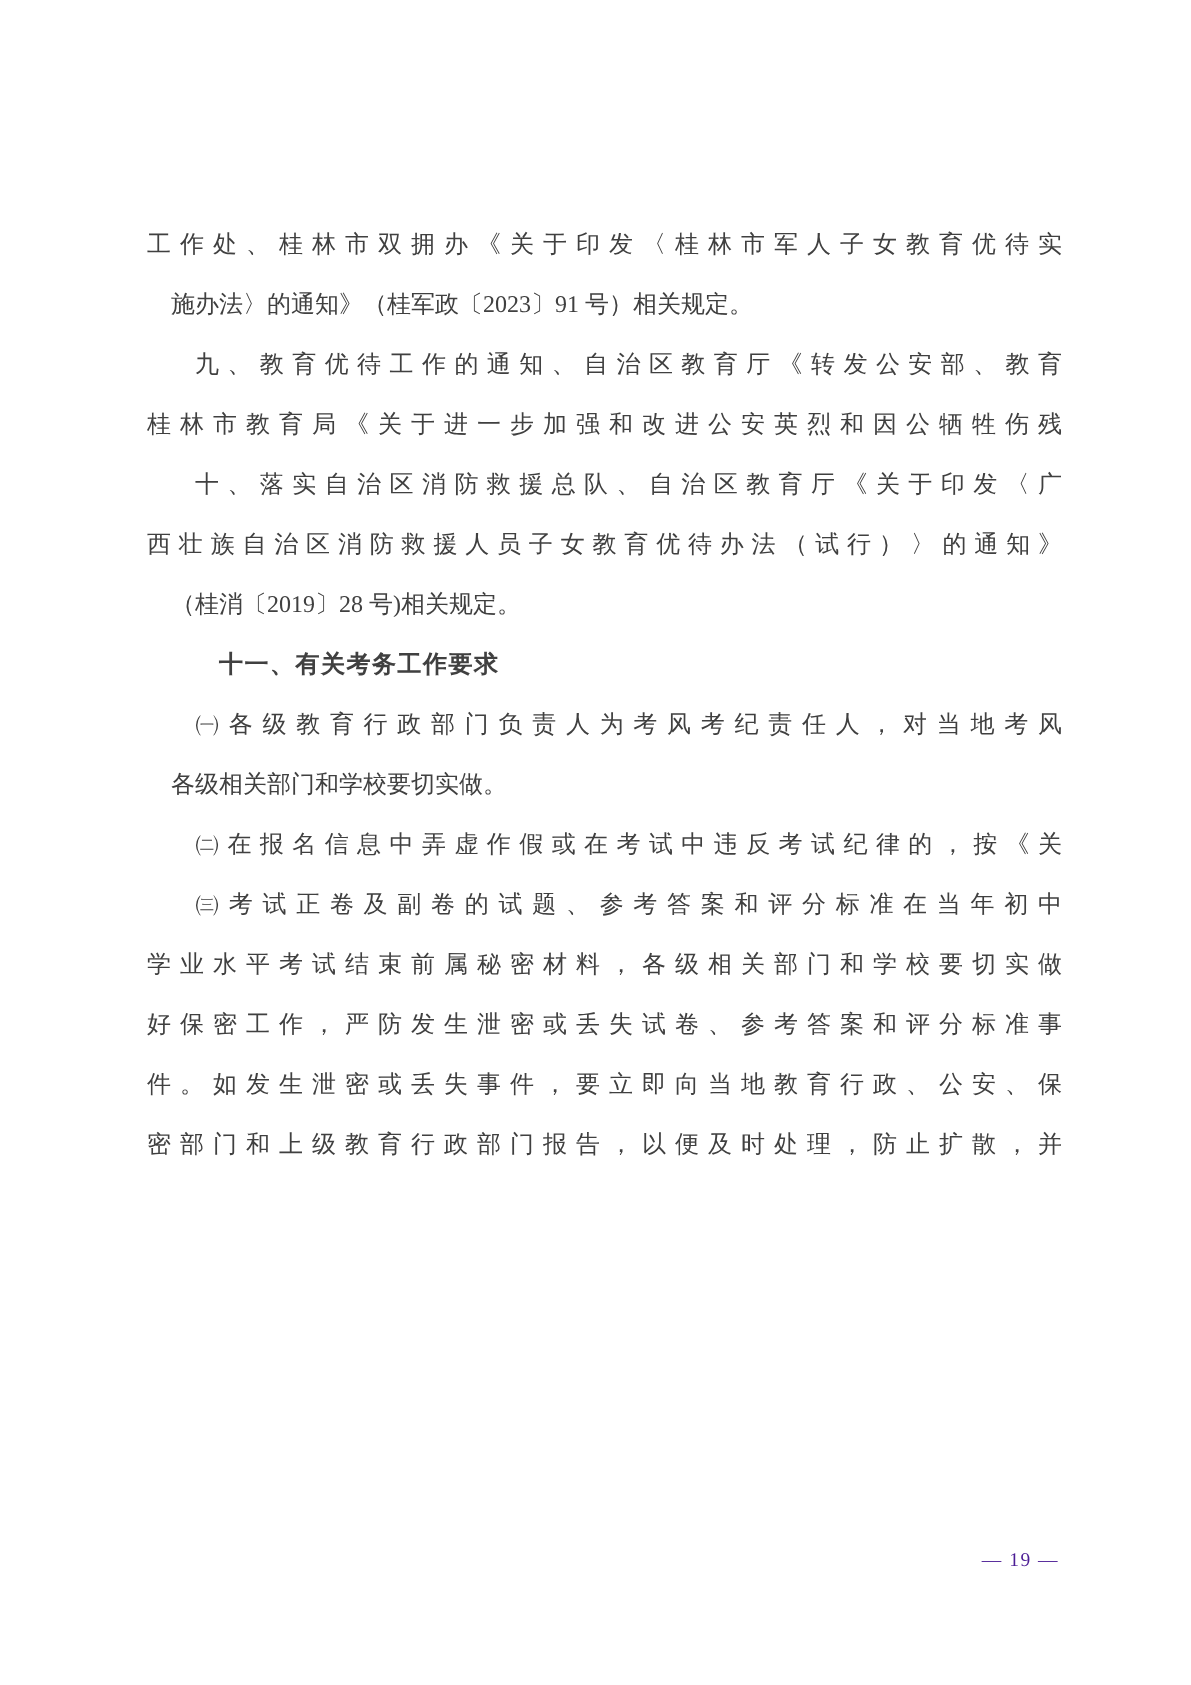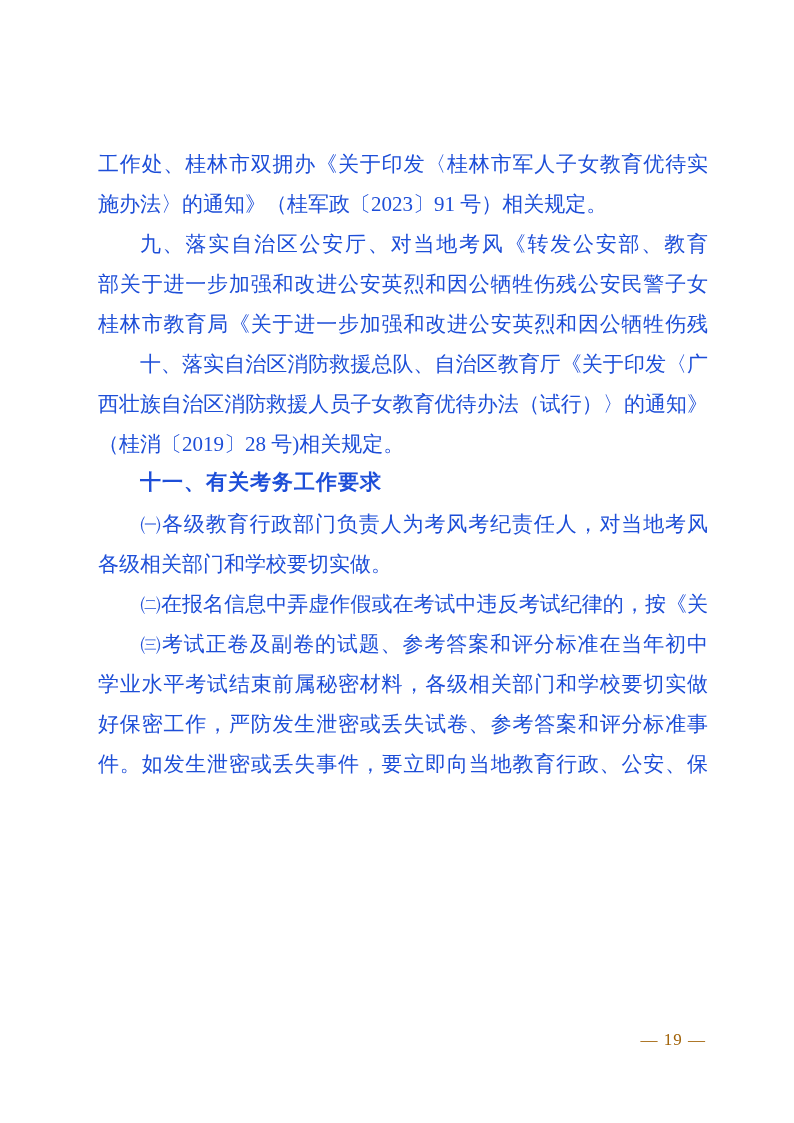--- a/index.html
+++ b/index.html
@@ -18,66 +18,67 @@
   }
   .body-block {
     position: absolute;
     left: 98px;
     top: 144px;
     width: 610px;
   }
   .line {
     height: 40px;
     line-height: 40px;
-    font-size: 21px;
-    color: #1d4ed8;
+    font-size: 16px;
+    color: #404040;
     text-align: justify;
     text-align-last: justify;
     overflow: hidden;
   }
   .line.last {
     text-align-last: left;
+    margin-left: 16px;
   }
   .line.indent {
     text-indent: 2em;
   }
   .line.heading {
     font-family: Liberation Mono, monospace;
     font-weight: 700;
     text-align-last: left;
     letter-spacing: 1px;
   }
   .page-number {
     position: absolute;
     top: 1028px;
     right: 88px;
     height: 24px;
     line-height: 24px;
-    font-size: 17px;
-    color: #a16207;
+    font-size: 13px;
+    color: #4c1d95;
     letter-spacing: 1px;
     font-family: "Liberation Serif", serif;
   }
 </style>
 </head>
 <body>
 
 <div class="page">
   <div class="body-block">
       <div class="line body">工作处、桂林市双拥办《关于印发〈桂林市军人子女教育优待实</div>
       <div class="line body last">施办法〉的通知》（桂军政〔2023〕91 号）相关规定。</div>
-      <div class="line body indent">九、落实自治区公安厅、对当地考风《转发公安部、教育</div>
-      <div class="line body">部关于进一步加强和改进公安英烈和因公牺牲伤残公安民警子女</div>
+      <div class="line body indent">九、教育优待工作的通知、自治区教育厅《转发公安部、教育</div>
       <div class="line body">桂林市教育局《关于进一步加强和改进公安英烈和因公牺牲伤残</div>
       <div class="line body indent">十、落实自治区消防救援总队、自治区教育厅《关于印发〈广</div>
       <div class="line body">西壮族自治区消防救援人员子女教育优待办法（试行）〉的通知》</div>
       <div class="line body last">（桂消〔2019〕28 号)相关规定。</div>
       <div class="line heading indent last">十一、有关考务工作要求</div>
       <div class="line clause indent">㈠各级教育行政部门负责人为考风考纪责任人，对当地考风</div>
       <div class="line clause last">各级相关部门和学校要切实做。</div>
       <div class="line clause indent">㈡在报名信息中弄虚作假或在考试中违反考试纪律的，按《关</div>
       <div class="line clause indent">㈢考试正卷及副卷的试题、参考答案和评分标准在当年初中</div>
       <div class="line clause">学业水平考试结束前属秘密材料，各级相关部门和学校要切实做</div>
       <div class="line clause">好保密工作，严防发生泄密或丢失试卷、参考答案和评分标准事</div>
       <div class="line clause">件。如发生泄密或丢失事件，要立即向当地教育行政、公安、保</div>
+      <div class="line clause">密部门和上级教育行政部门报告，以便及时处理，防止扩散，并</div>
     </div>
   <div class="page-number">— 19 —</div>
 </div>
 
 </body></html>

